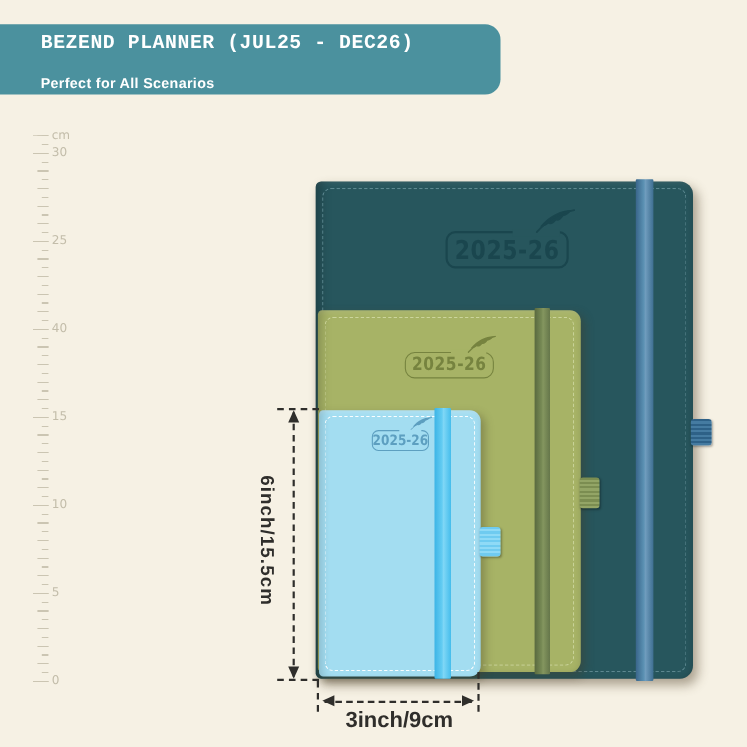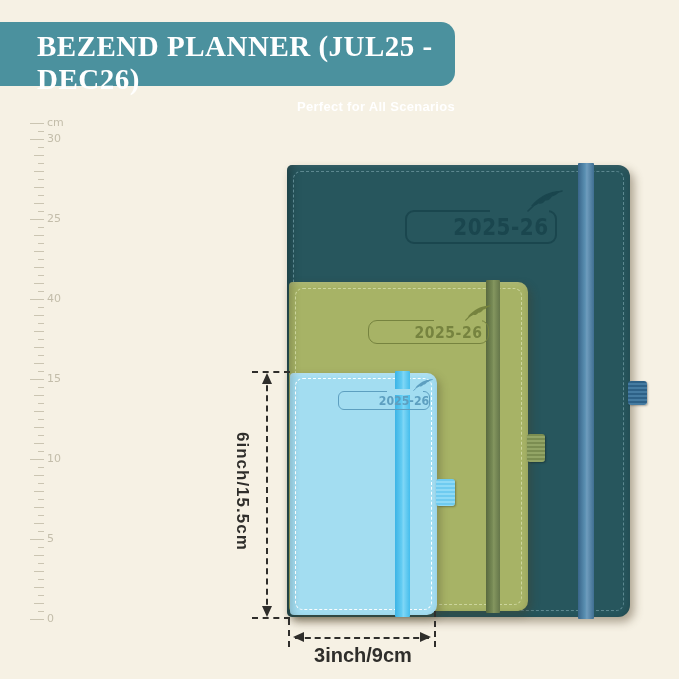--- a/index.html
+++ b/index.html
@@ -2,24 +2,24 @@
 <html><head>
 <meta charset="utf-8">
 <style>
   html,body{margin:0;padding:0;background:#f6f1e4;}
   .stage{position:relative;width:679px;height:679px;background:#f6f1e4;overflow:hidden;
          font-family:"DejaVu Sans","Liberation Sans",sans-serif;}
 
   
   .banner{position:absolute;left:0;top:22px;width:455px;height:64px;background:#4b919e;
           border-radius:0 14px 14px 0;color:#fff;box-sizing:border-box;padding:8px 0 0 37px;}
-  .banner h1{margin:0;font-size:29px;font-weight:bold;letter-spacing:.5px;
-             font-family:Liberation Serif, serif;}
-  .banner p{margin:3px 0 0 0;font-size:13px;font-weight:bold;letter-spacing:.3px;
-            font-family:"Liberation Sans",sans-serif;text-align:right;}
+  .banner h1{margin:0;font-size:18px;font-weight:bold;letter-spacing:.5px;
+             font-family:Liberation Mono, monospace;}
+  .banner p{margin:18px 0 0 0;font-size:13px;font-weight:bold;letter-spacing:.3px;
+            font-family:"Liberation Sans",sans-serif;}
 
   
   .tagline{position:absolute;left:288px;top:110px;color:#3b3a32;font-size:15px;font-weight:bold;
            line-height:21px;letter-spacing:.2px;font-family:"Liberation Sans",sans-serif;}
 
   
   .ruler{position:absolute;left:30px;top:123px;width:60px;height:500px;}
   .ruler-ticks{position:absolute;left:0;top:0;width:14px;height:497px;
     background-image:
       linear-gradient(#cbc5b2 0 1px, transparent 1px),
@@ -50,21 +50,21 @@
   .side{top:86px;height:28px;}
   .port{position:absolute;left:50%;bottom:7px;transform:translateX(-50%);width:33px;height:2px;
         background:#d5cfbd;border-radius:2px;}
 
   
   .planner{position:absolute;box-sizing:border-box;}
   .stitch{position:absolute;inset:6px;border:1px dashed;border-radius:8px;pointer-events:none;}
   .band{position:absolute;top:-2px;height:calc(100% + 4px);border-radius:1px;}
   .loop{position:absolute;border-radius:3px;box-shadow:1px 1px 2px rgba(0,0,0,.3);}
   .logo{position:absolute;border:2px solid currentColor;border-radius:9px;
-        display:flex;align-items:center;justify-content:center;padding-left:40px;}
+        display:flex;align-items:center;justify-content:center;}
   .logo .gap{position:absolute;top:-3px;right:6px;width:40%;height:6px;}
   .year{font-weight:bold;transform:scaleY(1.18);letter-spacing:.5px;white-space:nowrap;}
   .feather{position:absolute;}
 
   .p-large{left:287px;top:165px;width:343px;height:452px;background:#27565d;
            border-radius:5px 12px 12px 5px;z-index:2;
            box-shadow:4px 5px 10px rgba(80,65,40,.45),inset 10px 0 12px -8px rgba(0,0,0,.35),
                       inset -4px 0 8px -5px rgba(0,0,0,.25),inset 0 5px 8px -6px rgba(255,255,255,.18);}
   .p-large .stitch{border-color:#5d8890;}
   .p-large .band{left:291px;width:16px;

